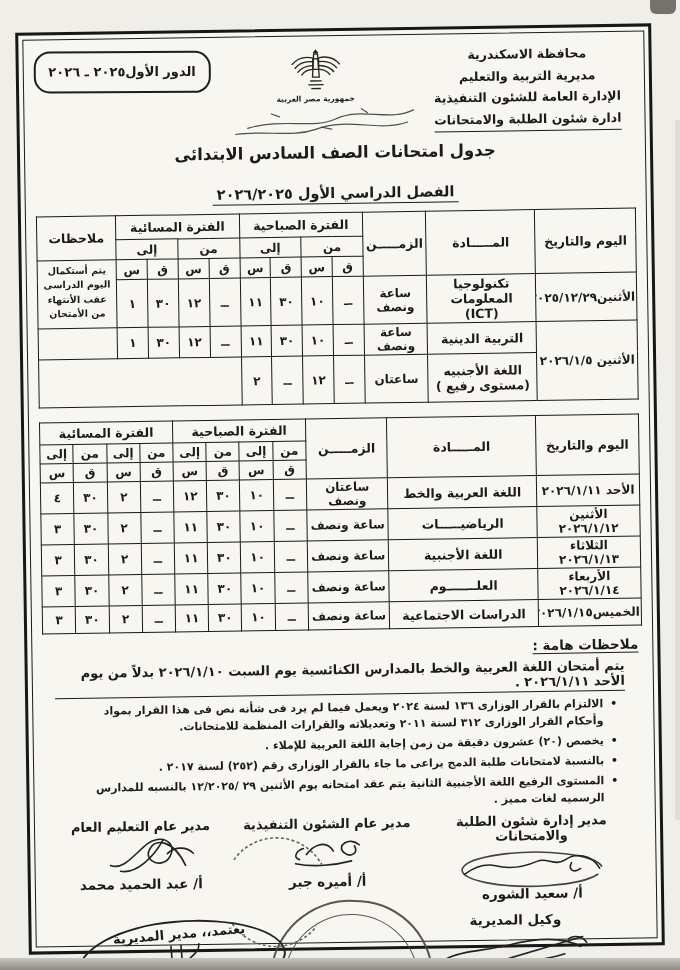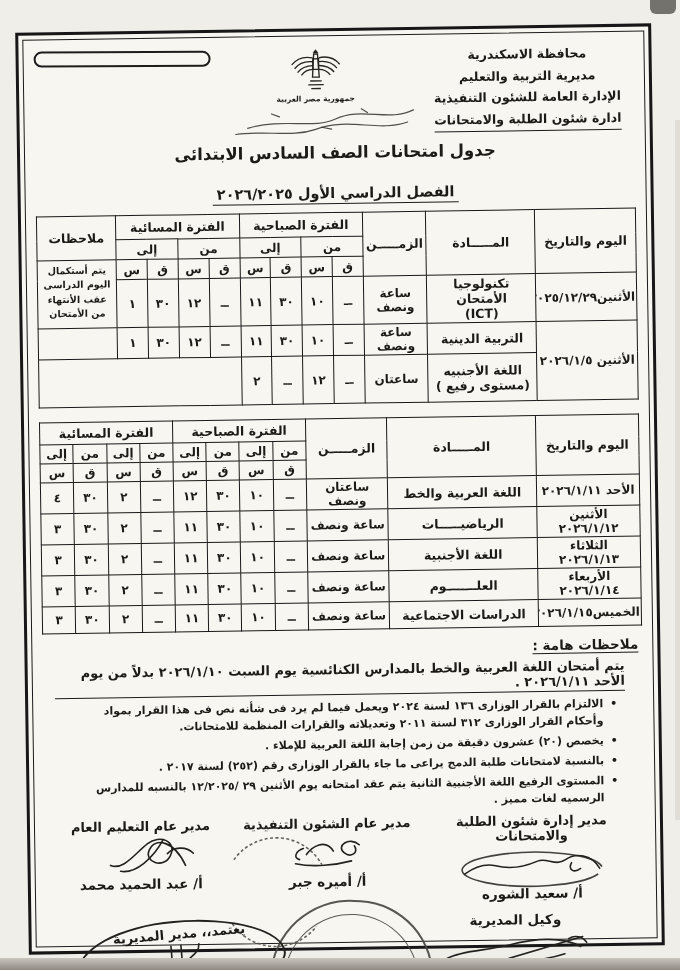--- a/index.html
+++ b/index.html
@@ -143,20 +143,21 @@
         </svg>
         <div class="emblem-caption">جمهورية مصر العربية</div>
         <svg class="handscribble" width="210" height="34" viewBox="0 0 210 34">
           <path d="M202,8 c-24,12 -52,-4 -78,8 c-22,10 -52,-2 -88,8"></path>
           <path d="M196,20 c-30,10 -58,-6 -92,6 c-24,8 -48,0 -80,4"></path>
           <path d="M150,6 l6,4 M60,10 l8,3 M110,24 l10,2"></path>
         </svg>
       </div>
 
       <div class="session-box">
+        <div>الدور الأول٢٠٢٥ ـ ٢٠٢٦</div>
       </div>
     </div>
 
     <div class="titles">
       <div class="title1">جدول امتحانات الصف السادس الابتدائى</div><br>
       <div class="title2">الفصل الدراسي الأول ٢٠٢٦/٢٠٢٥</div>
     </div>
 
     <table class="t1">
       <colgroup>
@@ -188,21 +189,21 @@
         <td>س</td>
         <td>ق</td>
         <td>س</td>
         <td>ق</td>
         <td>س</td>
         <td rowspan="2" class="note-cell">يتم أستكمال اليوم الدراسى عقب الأنتهاء من الأمتحان</td>
       </tr>
       <tr style="height:42px">
         <td class="day">الأثنين٢٠٢٥/١٢/٢٩</td>
         <td class="subj">
-          <span>تكنولوجيا الأمتحان</span><br>
+          <span>تكنولوجيا المعلومات</span><br>
           <span>(ICT)</span>
         </td>
         <td>ساعة ونصف</td>
         <td class="num">ــ</td>
         <td class="num">١٠</td>
         <td class="num">٣٠</td>
         <td class="num">١١</td>
         <td class="num">ــ</td>
         <td class="num">١٢</td>
         <td class="num">٣٠</td>

